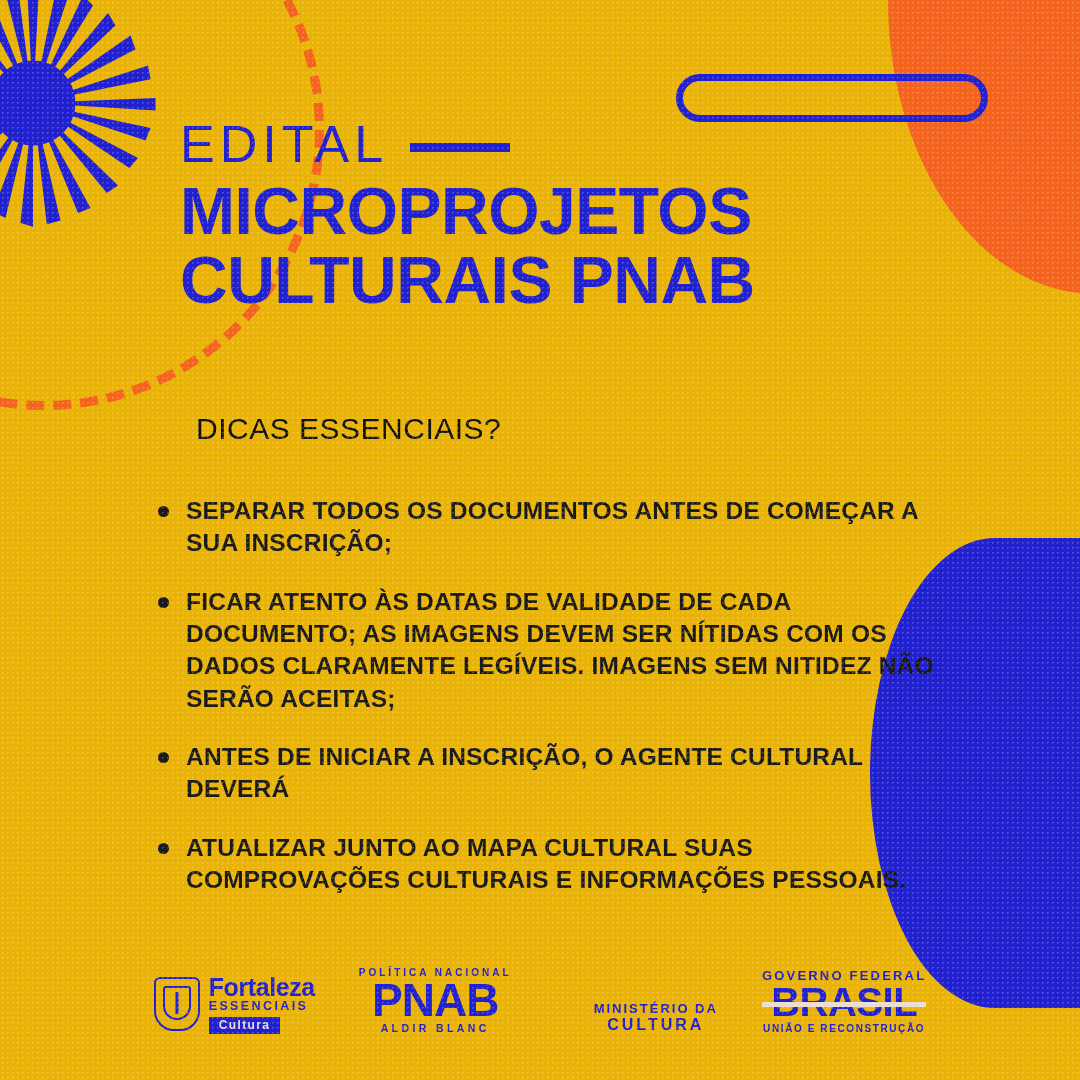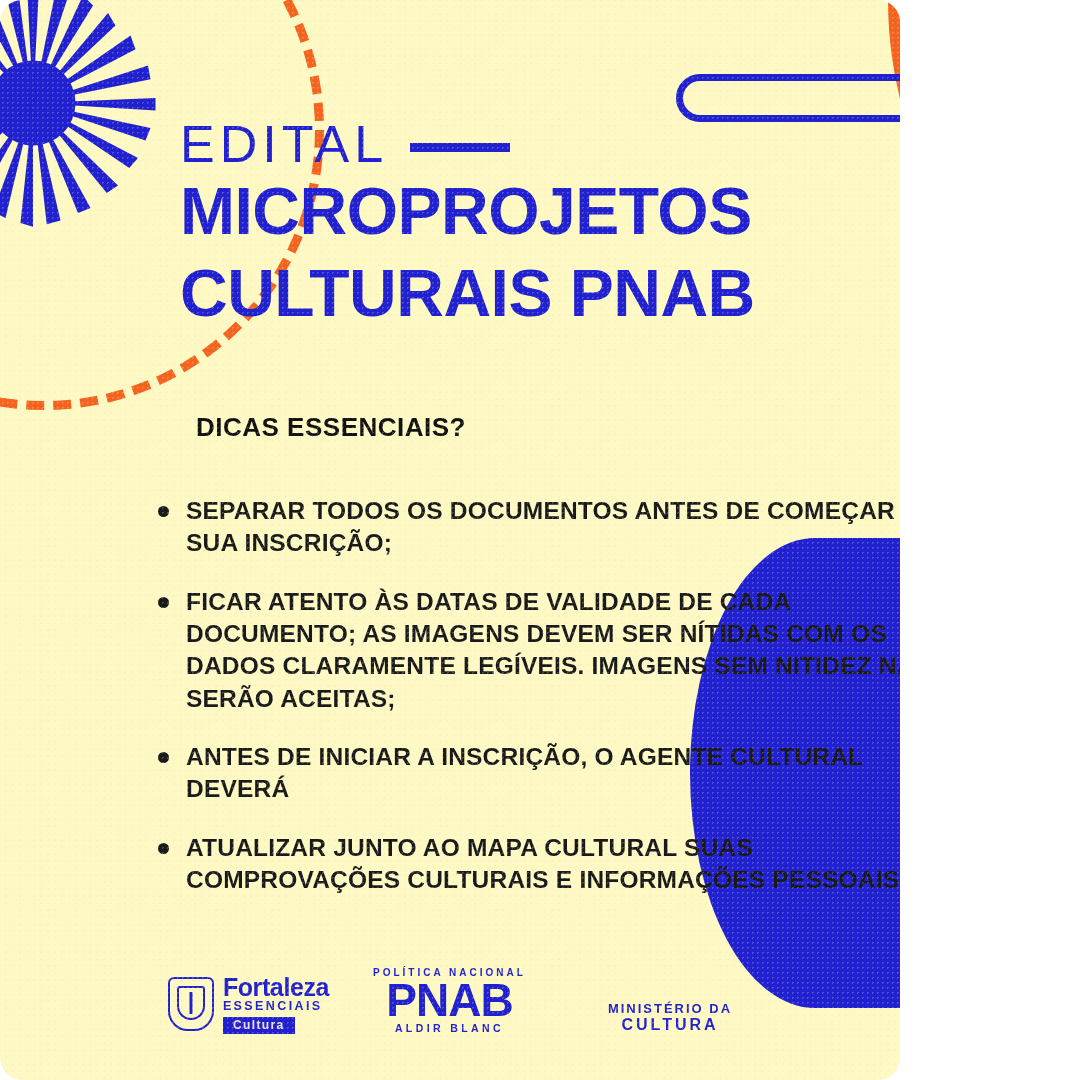--- a/index.html
+++ b/index.html
@@ -3,24 +3,23 @@
 <meta charset="utf-8">
 <style>
   * { box-sizing: border-box; margin: 0; padding: 0; }
   html, body {
     width: 1080px; height: 1080px;
     font-family: "Liberation Sans", sans-serif;
     overflow: hidden;
   }
   .poster {
     position: relative;
-    width: 900px; height: 1080px;
-    background: #fef9c3;
+    width: 1080px; height: 1080px;
+    background: #eab308;
     overflow: hidden;
-    border-radius: 22px;
   }
   
   .grain {
     position: absolute; inset: 0;
     background-image:
       radial-gradient(rgba(255,255,255,0.35) 1px, transparent 1px),
       radial-gradient(rgba(0,0,0,0.04) 1px, transparent 1px);
     background-size: 5px 5px, 7px 7px;
     background-position: 0 0, 3px 4px;
     pointer-events: none;
@@ -92,29 +91,29 @@
     margin-top: 6px;
   }
   .title-line {
     color: #2121cf;
     font-weight: 700;
     font-size: 66px;
     letter-spacing: -0.5px;
     line-height: 1.02;
     margin-top: 8px;
   }
-  .title-line.second { margin-top: 15px; }
+  .title-line.second { margin-top: 2px; }
 
   
   .subtitle {
     position: absolute;
     top: 412px; left: 196px;
     color: #121212;
-    font-weight: 700;
-    font-size: 26px;
+    font-weight: 400;
+    font-size: 30px;
     letter-spacing: 0.5px;
   }
   .tips {
     position: absolute;
     top: 495px; left: 152px;
     width: 800px;
     list-style: none;
   }
   .tips li {
     position: relative;
@@ -269,17 +268,22 @@
       <div class="pnab-top">POLÍTICA NACIONAL</div>
       <div class="pnab-main">PNAB</div>
       <div class="pnab-bottom">ALDIR BLANC</div>
     </div>
 
     <div class="logo minc">
       <div class="minc-1">MINISTÉRIO DA</div>
       <div class="minc-2">CULTURA</div>
     </div>
 
+    <div class="logo">
+      <div class="gov-1">GOVERNO FEDERAL</div>
+      <div class="gov-2">BRASIL</div>
+      <div class="gov-3">UNIÃO E RECONSTRUÇÃO</div>
+    </div>
 
   </div>
 
   <div class="grain"></div>
 </div>
 
 </body></html>

